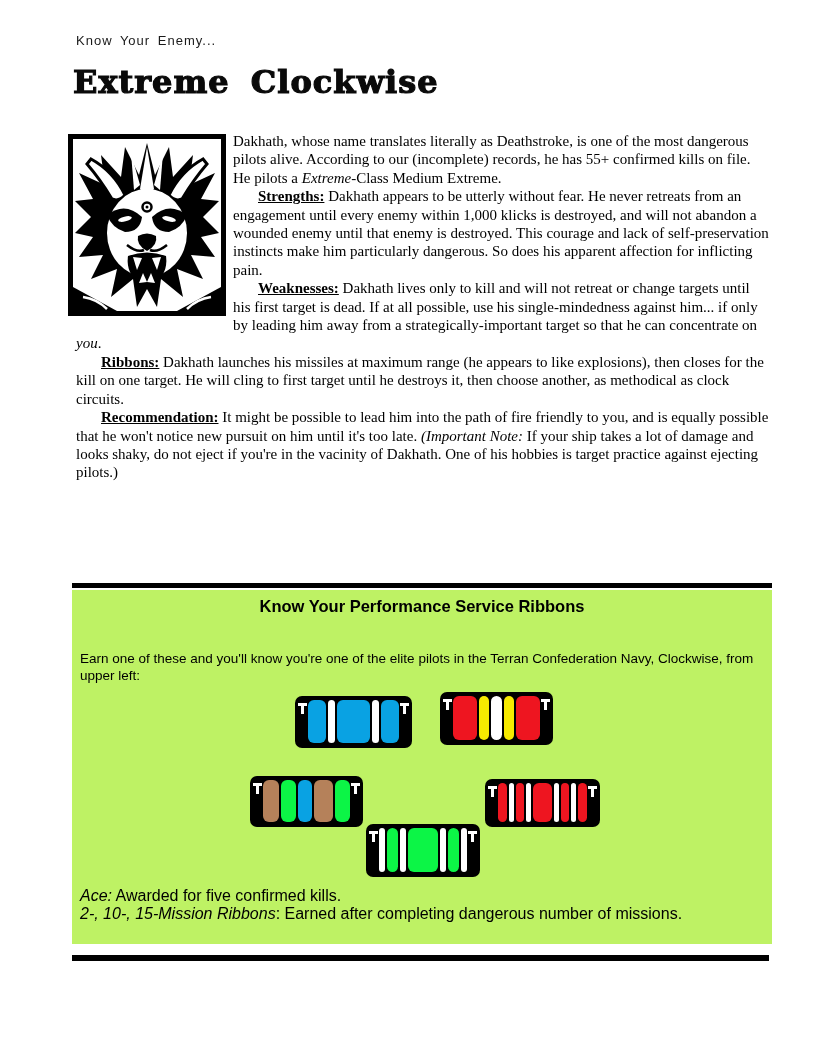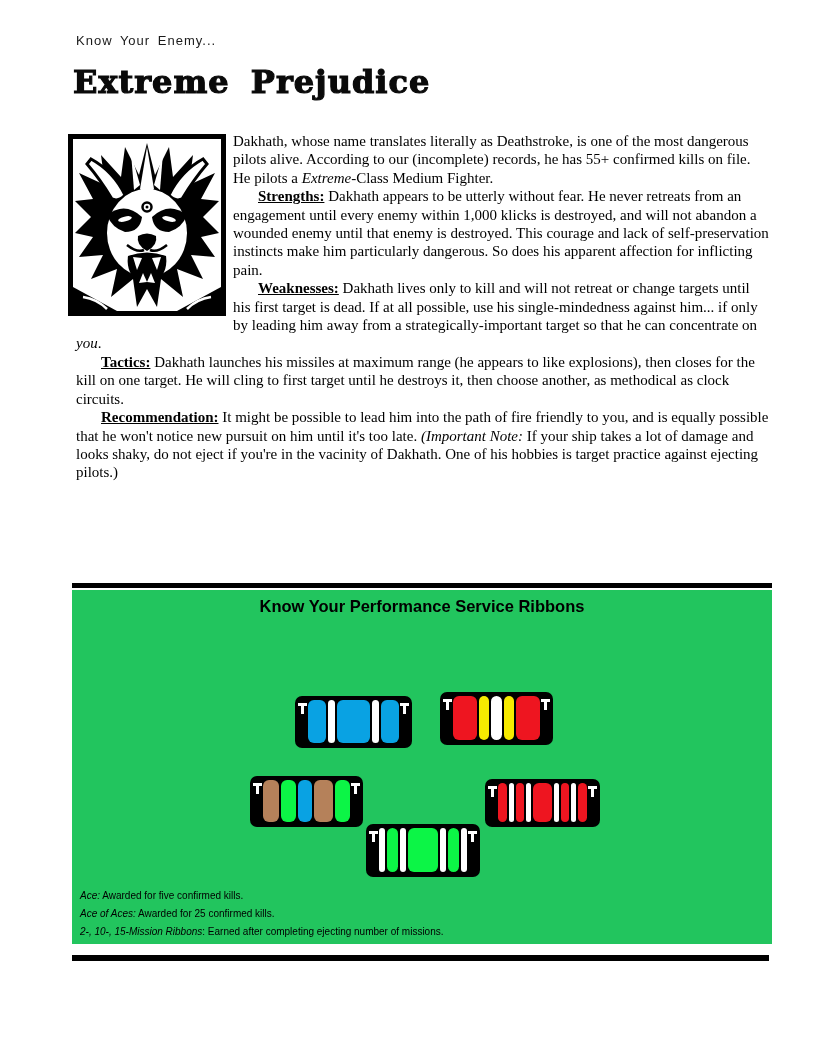--- a/index.html
+++ b/index.html
@@ -50,30 +50,30 @@
   .stripes{
     position:absolute;left:13px;right:13px;top:4px;bottom:5px;
     display:flex;gap:2px;
   }
   .stripe{border-radius:6px;height:100%;}
   .pin{position:absolute;top:7px;width:9px;height:12px;}
   .pin::before{content:'';position:absolute;left:0;top:0;width:9px;height:3px;background:#fff;}
   .pin::after{content:'';position:absolute;left:3px;top:3px;width:3px;height:8px;background:#fff;}
   .pin-left{left:3px;}
   .pin-right{right:3px;}
-  .captions{position:absolute;left:8px;top:297px;font-size:10px;line-height:18px;}
+  .captions{position:absolute;left:8px;top:297px;font-size:16px;line-height:18px;}
   .caption-line{white-space:nowrap;}
 </style>
 </head>
 <body>
 
 <div>
 
   <div class="eyebrow">Know Your Enemy...</div>
-  <h1 class="title">Extreme Prejudice</h1>
+  <h1 class="title">Extreme Clockwise</h1>
 
   <div class="article">
     <div class="portrait">
       <svg viewBox="0 0 148 172" xmlns="http://www.w3.org/2000/svg">
         <rect x="0" y="0" width="148" height="172" fill="#ffffff"></rect>
         <path fill="#000000" d="M74 4 L82 36 L96 8 L100 38 L120 16 L116 46 L142 34 L128 60 L146 62 L130 78 L146 94 L128 98 L142 118 L118 116 L130 140 L104 130 L110 158 L88 140 L84 168 L74 150 L64 168 L60 140 L38 158 L44 130 L18 140 L30 116 L6 118 L20 98 L2 94 L18 78 L2 62 L20 60 L6 34 L32 46 L28 16 L48 38 L52 8 L66 36 Z"></path>
         <path fill="#ffffff" stroke="#000000" stroke-width="3" d="M18 20 Q40 32 52 56 Q46 63 39 60 Q27 40 14 25 Z"></path>
         <path fill="#ffffff" stroke="#000000" stroke-width="3" d="M130 20 Q108 32 96 56 Q102 63 109 60 Q121 40 134 25 Z"></path>
         <path fill="#ffffff" d="M74 8 L81 50 L74 58 L67 50 Z"></path>
         <path fill="#ffffff" d="M58 14 L67 46 L61 51 Z"></path>
@@ -92,31 +92,32 @@
         <path fill="#ffffff" d="M60 118 L64 131 L69 119 Z"></path>
         <path fill="#ffffff" d="M88 118 L84 131 L79 119 Z"></path>
         <path fill="#ffffff" d="M66 144 L70 134 L74 143 Z"></path>
         <path fill="#ffffff" d="M82 144 L78 134 L74 143 Z"></path>
         <path fill="#000000" d="M0 148 L44 172 L0 172 Z"></path>
         <path fill="#000000" d="M148 148 L104 172 L148 172 Z"></path>
         <path d="M10 158 Q24 160 34 170" stroke="#ffffff" stroke-width="2.5" fill="none"></path>
         <path d="M138 158 Q124 160 114 170" stroke="#ffffff" stroke-width="2.5" fill="none"></path>
       </svg>
     </div>
-    <p class="para"><span class="seg-normal">Dakhath, whose name translates literally as Deathstroke, is one of the most dangerous pilots alive. According to our (incomplete) records, he has 55+ confirmed kills on file. He pilots a </span><span class="seg-italic">Extreme</span><span class="seg-normal">-Class Medium Fighter.</span></p>
+    <p class="para"><span class="seg-normal">Dakhath, whose name translates literally as Deathstroke, is one of the most dangerous pilots alive. According to our (incomplete) records, he has 55+ confirmed kills on file. He pilots a </span><span class="seg-italic">Extreme</span><span class="seg-normal">-Class Medium Extreme.</span></p>
     <p class="para indent"><span class="seg-bold">Strengths:</span><span class="seg-normal"> Dakhath appears to be utterly without fear. He never retreats from an engagement until every enemy within 1,000 klicks is destroyed, and will not abandon a wounded enemy until that enemy is destroyed. This courage and lack of self-preservation instincts make him particularly dangerous. So does his apparent affection for inflicting pain.</span></p>
     <p class="para indent"><span class="seg-bold">Weaknesses:</span><span class="seg-normal"> Dakhath lives only to kill and will not retreat or change targets until his first target is dead. If at all possible, use his single-mindedness against him... if only by leading him away from a strategically-important target so that he can concentrate on </span><span class="seg-italic">you</span><span class="seg-normal">.</span></p>
-    <p class="para indent"><span class="seg-bold">Tactics:</span><span class="seg-normal"> Dakhath launches his missiles at maximum range (he appears to like explosions), then closes for the kill on one target. He will cling to first target until he destroys it, then choose another, as methodical as clock circuits.</span></p>
+    <p class="para indent"><span class="seg-bold">Ribbons:</span><span class="seg-normal"> Dakhath launches his missiles at maximum range (he appears to like explosions), then closes for the kill on one target. He will cling to first target until he destroys it, then choose another, as methodical as clock circuits.</span></p>
     <p class="para indent"><span class="seg-bold">Recommendation:</span><span class="seg-normal"> It might be possible to lead him into the path of fire friendly to you, and is equally possible that he won't notice new pursuit on him until it's too late. </span><span class="seg-italic">(Important Note:</span><span class="seg-normal"> If your ship takes a lot of damage and looks shaky, do not eject if you're in the vacinity of Dakhath. One of his hobbies is target practice against ejecting pilots.)</span></p>
   </div>
 
   <div class="rule rule-top"></div>
 
-  <section class="panel" style="background: #22c55e;">
+  <section class="panel" style="background: #bef264;">
     <h2 class="panel-heading">Know Your Performance Service Ribbons</h2>
+    <p class="panel-intro">Earn one of these and you'll know you're one of the elite pilots in the Terran Confederation Navy, Clockwise, from upper left:</p>
 
     <div class="ribbon" style="left:223px;top:106px;width:117px;height:52px;">
       <div class="pin pin-left"></div>
       <div class="stripes">
           <div class="stripe" style="flex: 1.6 1 0%; background: rgb(9, 162, 227);"></div>
           <div class="stripe" style="flex: 0.6 1 0%; background: rgb(255, 255, 255);"></div>
           <div class="stripe" style="flex: 3 1 0%; background: rgb(9, 162, 227);"></div>
           <div class="stripe" style="flex: 0.6 1 0%; background: rgb(255, 255, 255);"></div>
           <div class="stripe" style="flex: 1.6 1 0%; background: rgb(9, 162, 227);"></div>
         </div>
@@ -172,20 +173,19 @@
           <div class="stripe" style="flex: 4 1 0%; background: rgb(12, 245, 70);"></div>
           <div class="stripe" style="flex: 0.8 1 0%; background: rgb(255, 255, 255);"></div>
           <div class="stripe" style="flex: 1.5 1 0%; background: rgb(12, 245, 70);"></div>
           <div class="stripe" style="flex: 0.8 1 0%; background: rgb(255, 255, 255);"></div>
         </div>
       <div class="pin pin-right"></div>
     </div>
 
     <div class="captions">
       <div class="caption-line"><span class="seg-italic">Ace:</span><span class="seg-normal"> Awarded for five confirmed kills.</span></div>
-      <div class="caption-line"><span class="seg-italic">Ace of Aces:</span><span class="seg-normal"> Awarded for 25 confirmed kills.</span></div>
-      <div class="caption-line"><span class="seg-italic">2-, 10-, 15-Mission Ribbons</span><span class="seg-normal">: Earned after completing ejecting number of missions.</span></div>
+      <div class="caption-line"><span class="seg-italic">2-, 10-, 15-Mission Ribbons</span><span class="seg-normal">: Earned after completing dangerous number of missions.</span></div>
     </div>
   </section>
 
   <div class="rule rule-bottom"></div>
 
 </div>
 
 </body></html>

